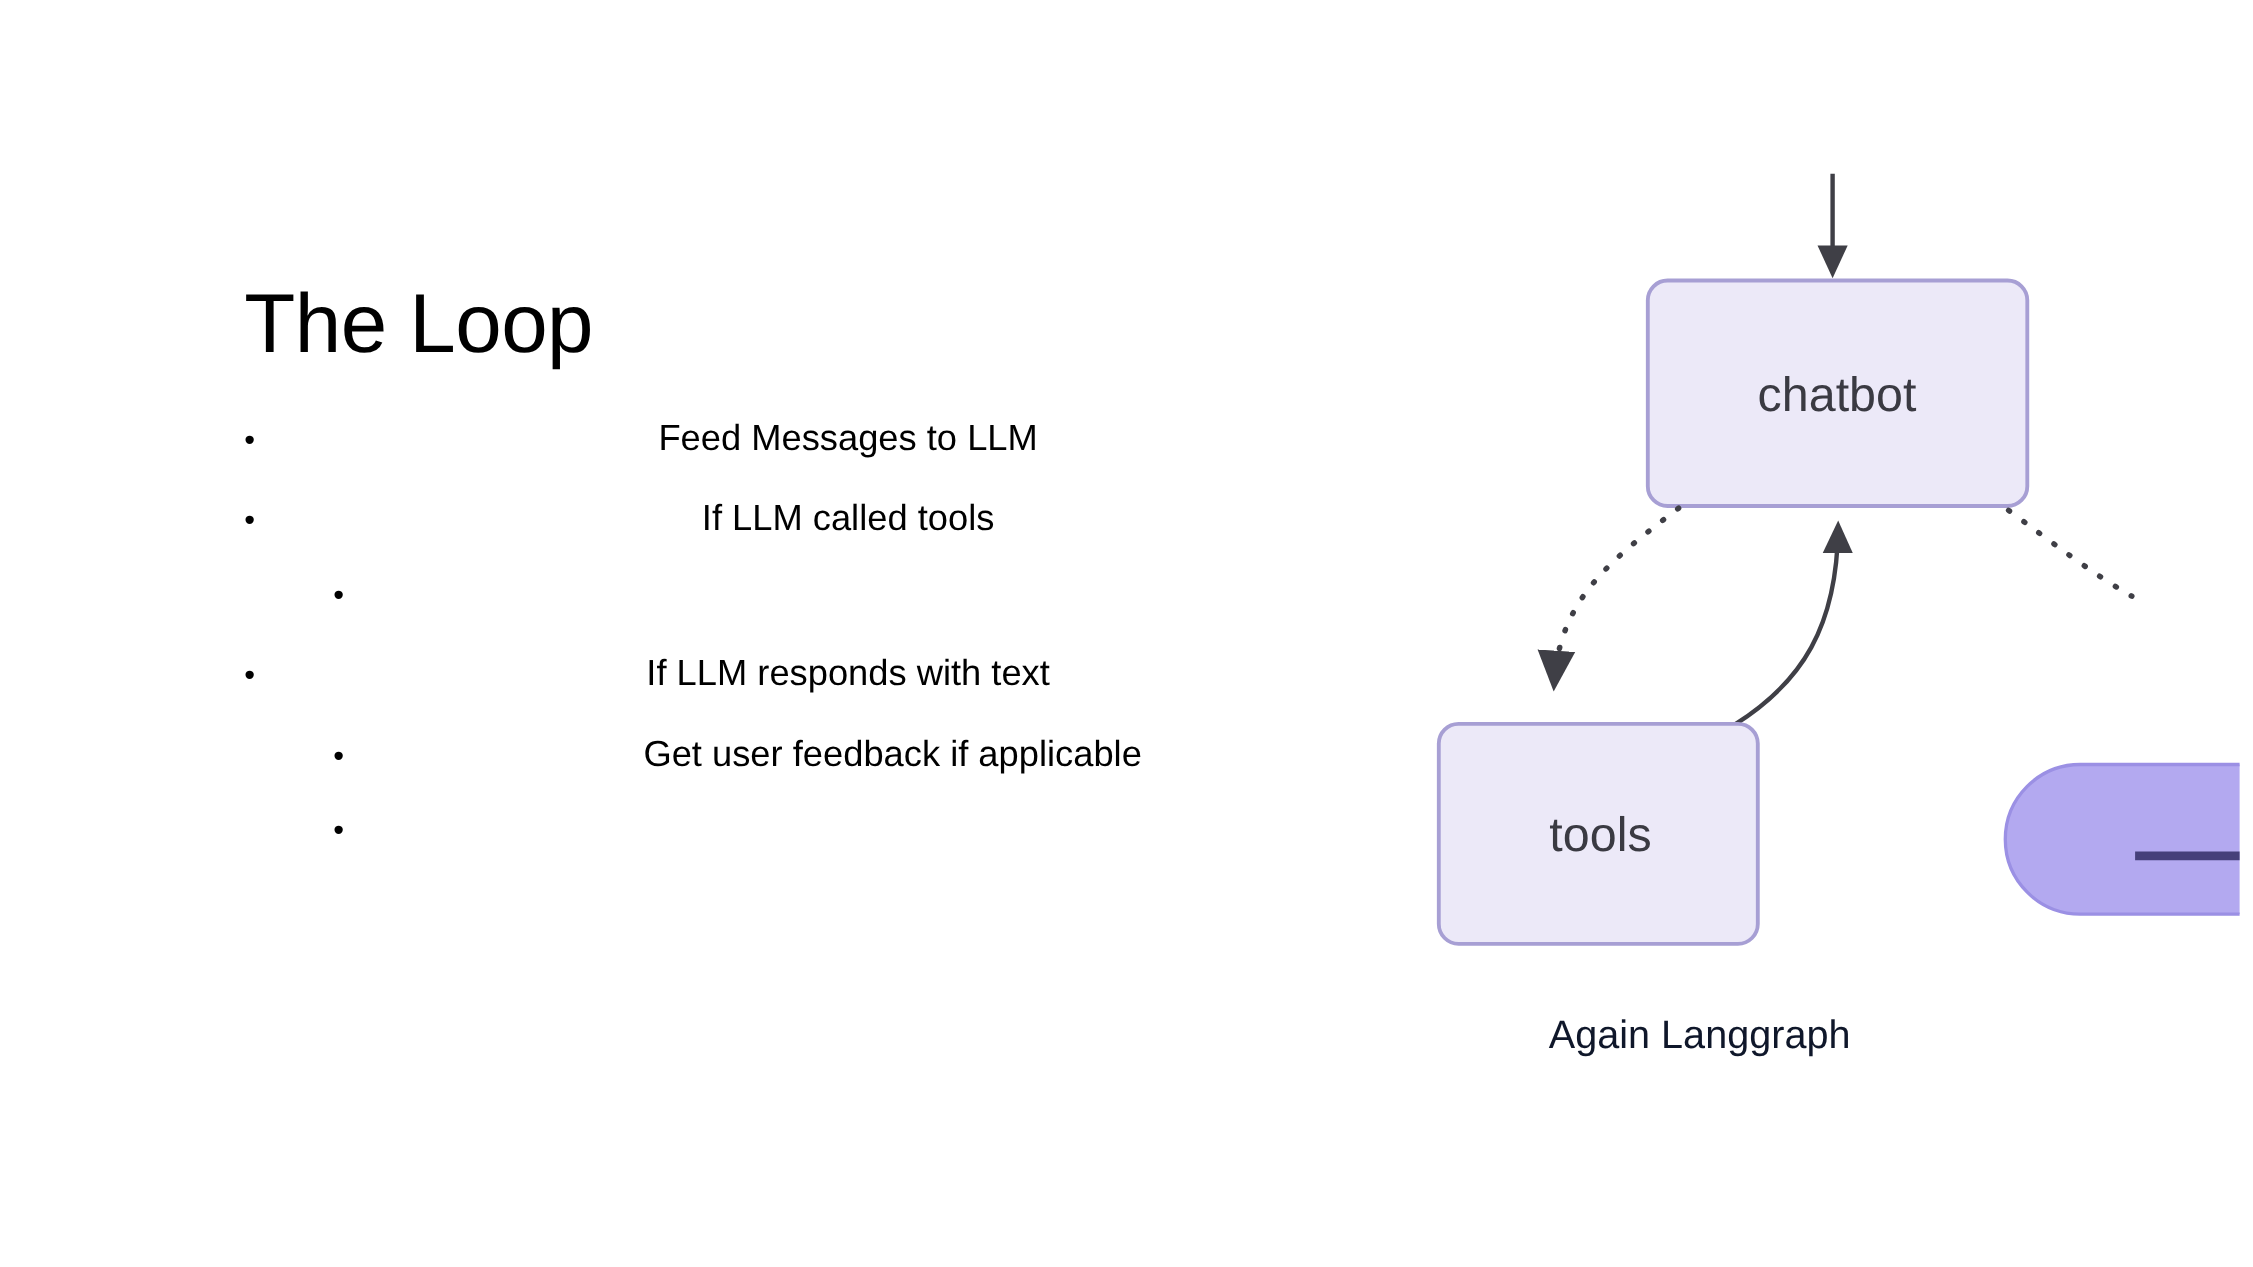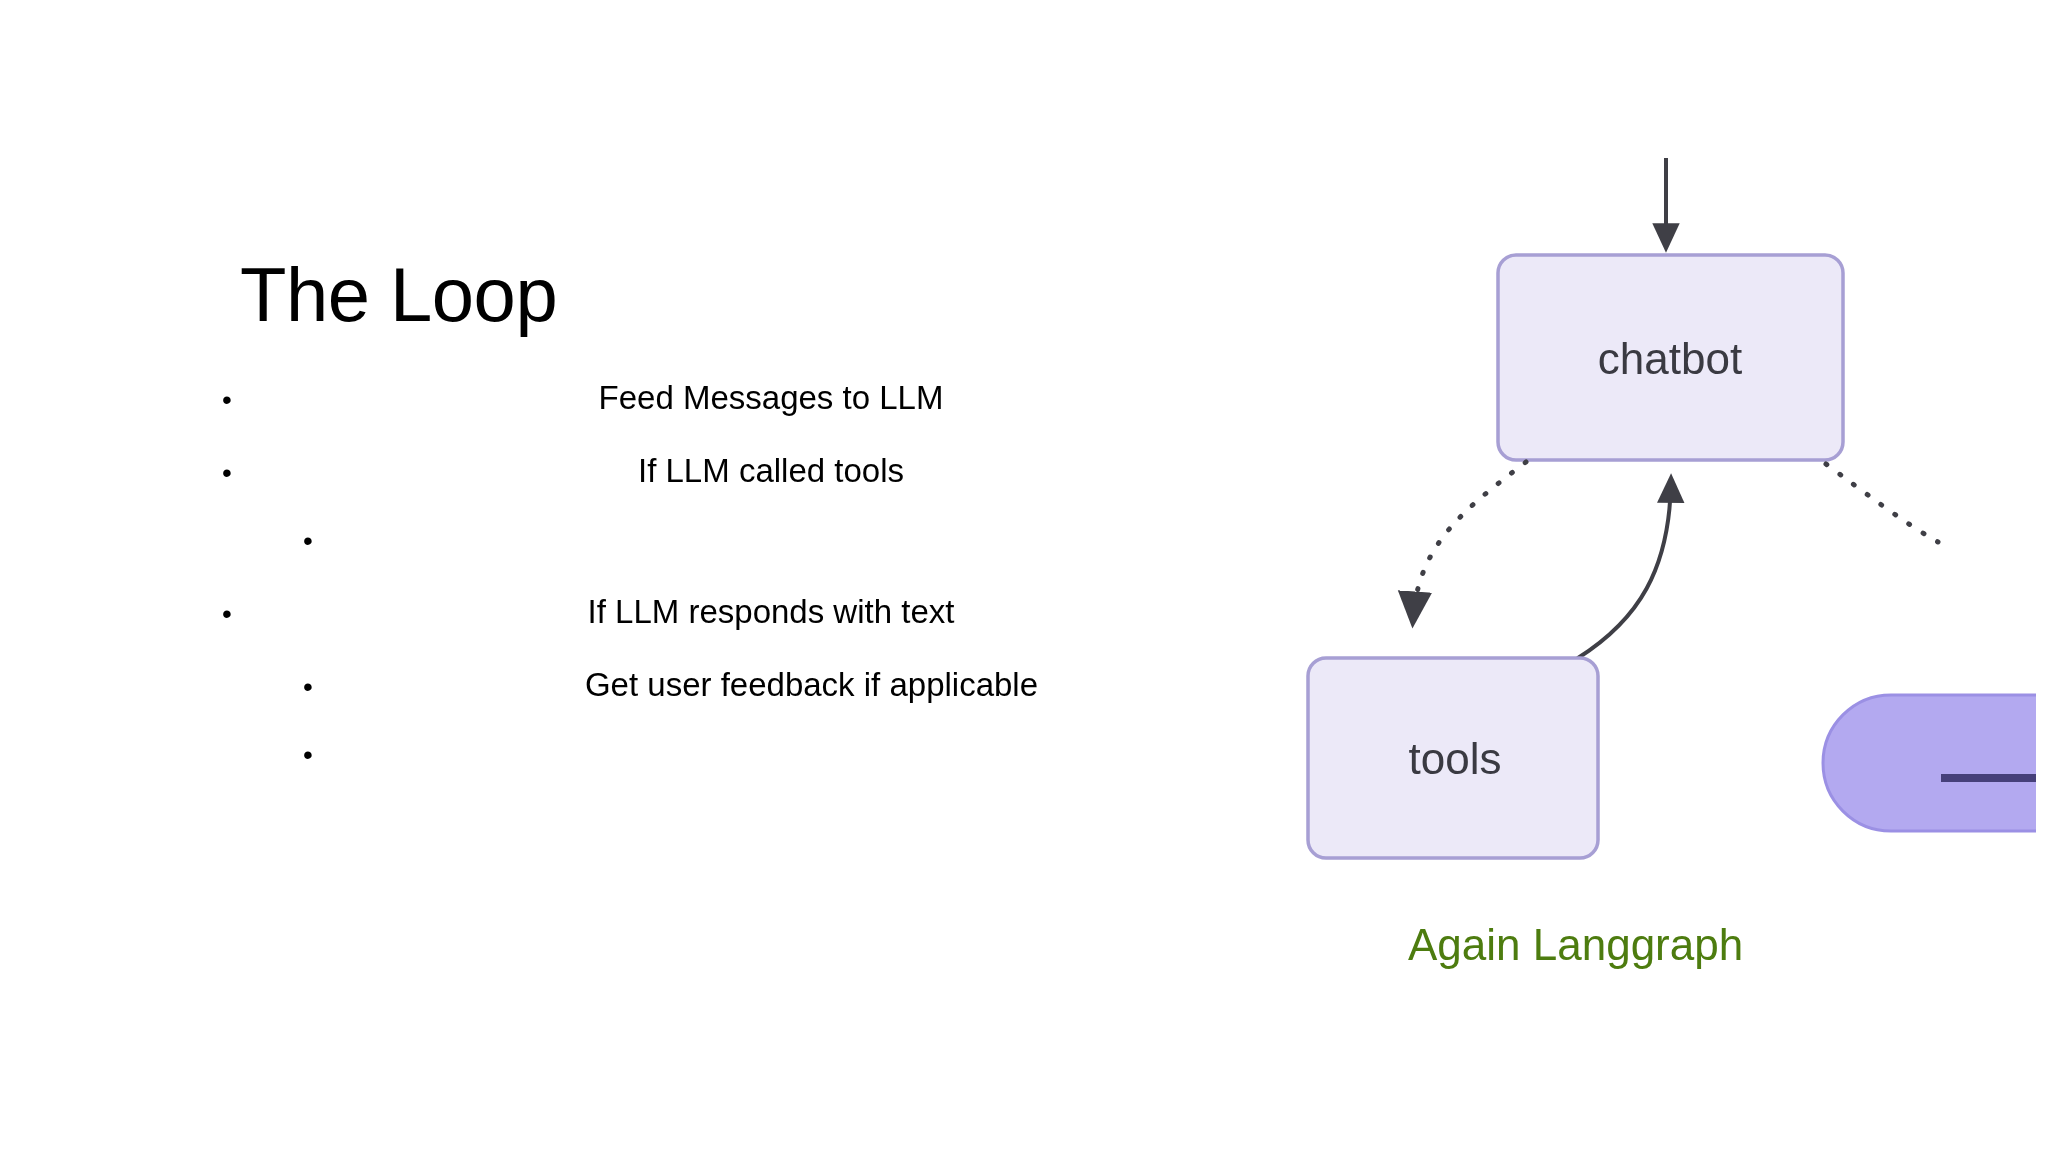--- a/index.html
+++ b/index.html
@@ -31,21 +31,21 @@
     top: 255px;
     width: 1060px;
   }
 
   #page-title {
     font-size: 76px;
     font-weight: 400;
     line-height: 1.05;
     letter-spacing: -0.5px;
     color: #000000;
-    margin: 0 0 46px 18px;
+    margin: 0 0 46px 0;
     font-family: "Liberation Sans", sans-serif;
   }
 
   #bullet-list {
     list-style: none;
     margin: 0;
     padding: 0;
   }
 
   .bullet-row {
@@ -100,22 +100,22 @@
     font-size: 44px;
     fill: #3a3a42;
     text-anchor: middle;
     dominant-baseline: middle;
   }
 
   #diagram-caption {
     position: absolute;
     left: 130px;
     top: 770px;
-    font-size: 44px;
-    color: #4d7c0f;
+    font-size: 36px;
+    color: #0f172a;
     font-family: "Liberation Sans", sans-serif;
     white-space: nowrap;
   }
 </style>
 </head>
 <body>
 
 <div id="slide">
 
   <div id="text-col">

